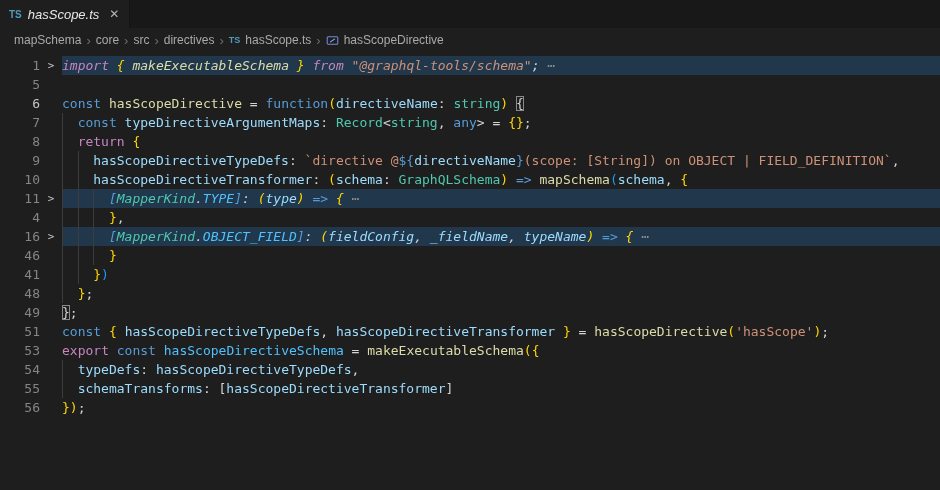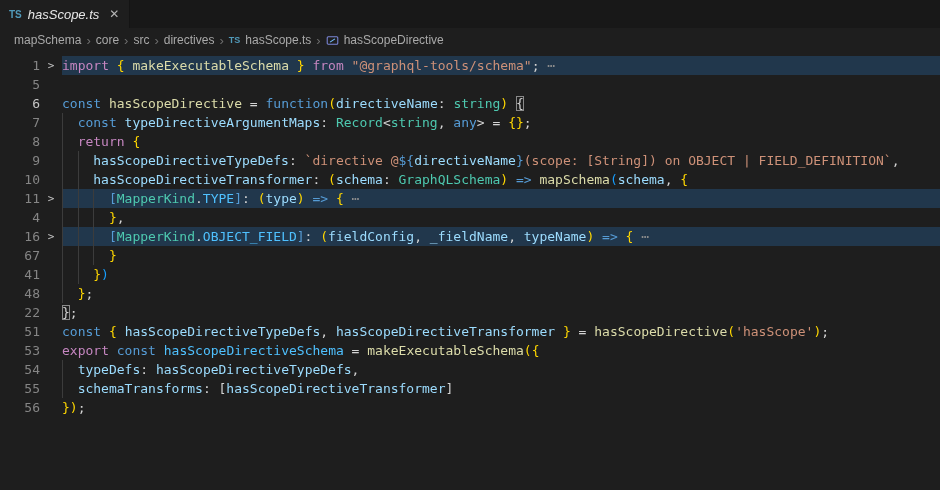--- a/index.html
+++ b/index.html
@@ -24,21 +24,21 @@
 
   
   .editor { position:relative; padding-top:4px;
             font-family:"DejaVu Sans Mono","Liberation Mono",monospace;
             font-size:13px; line-height:19px; }
   .line { display:flex; height:19px; white-space:pre; }
   .gutter { width:62px; flex:0 0 62px; display:flex; color:#858585; }
   .ln { width:40px; text-align:right; }
   .chev { width:22px; text-align:center; color:#c5c5c5; font-size:11px; }
   .code { flex:1 1 auto; }
-  .line.hl .code { background:rgba(38,90,140,0.42); }
+  .line.hl .code { background:rgba(38,90,140,0.42);font-style:italic; }
   .ind { display:inline-block; width:2ch; border-left:1px solid #3c3c3c; height:19px;
          vertical-align:top; }
   .tok { display:inline; }
   .boxed { outline:1px solid #8a8a8a; outline-offset:-1px; }
 </style>
 </head>
 <body>
 
 <div class="tabstrip">
   <div class="tab">
@@ -83,22 +83,22 @@
     <div class="line hl"><div class="gutter"><span class="ln">1</span><span class="chev">&gt;</span></div><div class="code"><span class="tok" style="color: rgb(197, 134, 192);">import </span><span class="tok" style="color: rgb(255, 215, 0);">{</span><span class="tok" style="color: rgb(220, 220, 170);"> makeExecutableSchema </span><span class="tok" style="color: rgb(255, 215, 0);">}</span><span class="tok" style="color: rgb(197, 134, 192);"> from </span><span class="tok" style="color: rgb(206, 145, 120);">"@graphql-tools/schema"</span><span class="tok" style="color: rgb(212, 212, 212);">;</span><span class="tok" style="color: rgb(140, 140, 140);"> ⋯</span></div></div>
     <div class="line"><div class="gutter"><span class="ln">5</span><span class="chev"></span></div><div class="code"></div></div>
     <div class="line"><div class="gutter"><span class="ln" style="color: rgb(198, 198, 198);">6</span><span class="chev"></span></div><div class="code"><span class="tok" style="color: rgb(86, 156, 214);">const </span><span class="tok" style="color: rgb(220, 220, 170);">hasScopeDirective </span><span class="tok" style="color: rgb(212, 212, 212);">= </span><span class="tok" style="color: rgb(86, 156, 214);">function</span><span class="tok" style="color: rgb(255, 215, 0);">(</span><span class="tok" style="color: rgb(156, 220, 254);">directiveName</span><span class="tok" style="color: rgb(212, 212, 212);">: </span><span class="tok" style="color: rgb(78, 201, 176);">string</span><span class="tok" style="color: rgb(255, 215, 0);">)</span><span class="tok" style="color: rgb(212, 212, 212);"> </span><span class="tok boxed" style="color: rgb(212, 212, 212);">{</span></div></div>
     <div class="line"><div class="gutter"><span class="ln">7</span><span class="chev"></span></div><div class="code"><span class="ind"></span><span class="tok" style="color: rgb(86, 156, 214);">const </span><span class="tok" style="color: rgb(156, 220, 254);">typeDirectiveArgumentMaps</span><span class="tok" style="color: rgb(212, 212, 212);">: </span><span class="tok" style="color: rgb(78, 201, 176);">Record</span><span class="tok" style="color: rgb(212, 212, 212);">&lt;</span><span class="tok" style="color: rgb(78, 201, 176);">string</span><span class="tok" style="color: rgb(212, 212, 212);">, </span><span class="tok" style="color: rgb(86, 156, 214);">any</span><span class="tok" style="color: rgb(212, 212, 212);">&gt; = </span><span class="tok" style="color: rgb(255, 215, 0);">{}</span><span class="tok" style="color: rgb(212, 212, 212);">;</span></div></div>
     <div class="line"><div class="gutter"><span class="ln">8</span><span class="chev"></span></div><div class="code"><span class="ind"></span><span class="tok" style="color: rgb(197, 134, 192);">return </span><span class="tok" style="color: rgb(255, 215, 0);">{</span></div></div>
     <div class="line"><div class="gutter"><span class="ln">9</span><span class="chev"></span></div><div class="code"><span class="ind"></span><span class="ind"></span><span class="tok" style="color: rgb(156, 220, 254);">hasScopeDirectiveTypeDefs</span><span class="tok" style="color: rgb(212, 212, 212);">: </span><span class="tok" style="color: rgb(206, 145, 120);">`directive @</span><span class="tok" style="color: rgb(86, 156, 214);">${</span><span class="tok" style="color: rgb(156, 220, 254);">directiveName</span><span class="tok" style="color: rgb(86, 156, 214);">}</span><span class="tok" style="color: rgb(206, 145, 120);">(scope: [String]) on OBJECT | FIELD_DEFINITION`</span><span class="tok" style="color: rgb(212, 212, 212);">,</span></div></div>
     <div class="line"><div class="gutter"><span class="ln">10</span><span class="chev"></span></div><div class="code"><span class="ind"></span><span class="ind"></span><span class="tok" style="color: rgb(156, 220, 254);">hasScopeDirectiveTransformer</span><span class="tok" style="color: rgb(212, 212, 212);">: </span><span class="tok" style="color: rgb(255, 215, 0);">(</span><span class="tok" style="color: rgb(156, 220, 254);">schema</span><span class="tok" style="color: rgb(212, 212, 212);">: </span><span class="tok" style="color: rgb(78, 201, 176);">GraphQLSchema</span><span class="tok" style="color: rgb(255, 215, 0);">)</span><span class="tok" style="color: rgb(86, 156, 214);"> =&gt; </span><span class="tok" style="color: rgb(220, 220, 170);">mapSchema</span><span class="tok" style="color: rgb(23, 159, 255);">(</span><span class="tok" style="color: rgb(156, 220, 254);">schema</span><span class="tok" style="color: rgb(212, 212, 212);">, </span><span class="tok" style="color: rgb(255, 215, 0);">{</span></div></div>
     <div class="line hl"><div class="gutter"><span class="ln">11</span><span class="chev">&gt;</span></div><div class="code"><span class="ind"></span><span class="ind"></span><span class="ind"></span><span class="tok" style="color: rgb(86, 156, 214);">[</span><span class="tok" style="color: rgb(78, 201, 176);">MapperKind</span><span class="tok" style="color: rgb(212, 212, 212);">.</span><span class="tok" style="color: rgb(79, 193, 255);">TYPE</span><span class="tok" style="color: rgb(86, 156, 214);">]</span><span class="tok" style="color: rgb(212, 212, 212);">: </span><span class="tok" style="color: rgb(255, 215, 0);">(</span><span class="tok" style="color: rgb(156, 220, 254);">type</span><span class="tok" style="color: rgb(255, 215, 0);">)</span><span class="tok" style="color: rgb(86, 156, 214);"> =&gt; </span><span class="tok" style="color: rgb(255, 215, 0);">{</span><span class="tok" style="color: rgb(140, 140, 140);"> ⋯</span></div></div>
     <div class="line"><div class="gutter"><span class="ln">4</span><span class="chev"></span></div><div class="code"><span class="ind"></span><span class="ind"></span><span class="ind"></span><span class="tok" style="color: rgb(255, 215, 0);">}</span><span class="tok" style="color: rgb(212, 212, 212);">,</span></div></div>
     <div class="line hl"><div class="gutter"><span class="ln">16</span><span class="chev">&gt;</span></div><div class="code"><span class="ind"></span><span class="ind"></span><span class="ind"></span><span class="tok" style="color: rgb(86, 156, 214);">[</span><span class="tok" style="color: rgb(78, 201, 176);">MapperKind</span><span class="tok" style="color: rgb(212, 212, 212);">.</span><span class="tok" style="color: rgb(79, 193, 255);">OBJECT_FIELD</span><span class="tok" style="color: rgb(86, 156, 214);">]</span><span class="tok" style="color: rgb(212, 212, 212);">: </span><span class="tok" style="color: rgb(255, 215, 0);">(</span><span class="tok" style="color: rgb(156, 220, 254);">fieldConfig</span><span class="tok" style="color: rgb(212, 212, 212);">, </span><span class="tok" style="color: rgb(156, 220, 254);">_fieldName</span><span class="tok" style="color: rgb(212, 212, 212);">, </span><span class="tok" style="color: rgb(156, 220, 254);">typeName</span><span class="tok" style="color: rgb(255, 215, 0);">)</span><span class="tok" style="color: rgb(86, 156, 214);"> =&gt; </span><span class="tok" style="color: rgb(255, 215, 0);">{</span><span class="tok" style="color: rgb(140, 140, 140);"> ⋯</span></div></div>
-    <div class="line"><div class="gutter"><span class="ln">67</span><span class="chev"></span></div><div class="code"><span class="ind"></span><span class="ind"></span><span class="ind"></span><span class="tok" style="color: rgb(255, 215, 0);">}</span></div></div>
+    <div class="line"><div class="gutter"><span class="ln">46</span><span class="chev"></span></div><div class="code"><span class="ind"></span><span class="ind"></span><span class="ind"></span><span class="tok" style="color: rgb(255, 215, 0);">}</span></div></div>
     <div class="line"><div class="gutter"><span class="ln">41</span><span class="chev"></span></div><div class="code"><span class="ind"></span><span class="ind"></span><span class="tok" style="color: rgb(255, 215, 0);">}</span><span class="tok" style="color: rgb(23, 159, 255);">)</span></div></div>
     <div class="line"><div class="gutter"><span class="ln">48</span><span class="chev"></span></div><div class="code"><span class="ind"></span><span class="tok" style="color: rgb(255, 215, 0);">}</span><span class="tok" style="color: rgb(212, 212, 212);">;</span></div></div>
-    <div class="line"><div class="gutter"><span class="ln">22</span><span class="chev"></span></div><div class="code"><span class="tok boxed" style="color: rgb(212, 212, 212);">}</span><span class="tok" style="color: rgb(212, 212, 212);">;</span></div></div>
+    <div class="line"><div class="gutter"><span class="ln">49</span><span class="chev"></span></div><div class="code"><span class="tok boxed" style="color: rgb(212, 212, 212);">}</span><span class="tok" style="color: rgb(212, 212, 212);">;</span></div></div>
     <div class="line"><div class="gutter"><span class="ln">51</span><span class="chev"></span></div><div class="code"><span class="tok" style="color: rgb(86, 156, 214);">const </span><span class="tok" style="color: rgb(255, 215, 0);">{ </span><span class="tok" style="color: rgb(156, 220, 254);">hasScopeDirectiveTypeDefs</span><span class="tok" style="color: rgb(212, 212, 212);">, </span><span class="tok" style="color: rgb(156, 220, 254);">hasScopeDirectiveTransformer</span><span class="tok" style="color: rgb(255, 215, 0);"> }</span><span class="tok" style="color: rgb(212, 212, 212);"> = </span><span class="tok" style="color: rgb(220, 220, 170);">hasScopeDirective</span><span class="tok" style="color: rgb(255, 215, 0);">(</span><span class="tok" style="color: rgb(206, 145, 120);">'hasScope'</span><span class="tok" style="color: rgb(255, 215, 0);">)</span><span class="tok" style="color: rgb(212, 212, 212);">;</span></div></div>
     <div class="line"><div class="gutter"><span class="ln">53</span><span class="chev"></span></div><div class="code"><span class="tok" style="color: rgb(197, 134, 192);">export </span><span class="tok" style="color: rgb(86, 156, 214);">const </span><span class="tok" style="color: rgb(79, 193, 255);">hasScopeDirectiveSchema</span><span class="tok" style="color: rgb(212, 212, 212);"> = </span><span class="tok" style="color: rgb(220, 220, 170);">makeExecutableSchema</span><span class="tok" style="color: rgb(255, 215, 0);">(</span><span class="tok" style="color: rgb(255, 215, 0);">{</span></div></div>
     <div class="line"><div class="gutter"><span class="ln">54</span><span class="chev"></span></div><div class="code"><span class="ind"></span><span class="tok" style="color: rgb(156, 220, 254);">typeDefs</span><span class="tok" style="color: rgb(212, 212, 212);">: </span><span class="tok" style="color: rgb(156, 220, 254);">hasScopeDirectiveTypeDefs</span><span class="tok" style="color: rgb(212, 212, 212);">,</span></div></div>
     <div class="line"><div class="gutter"><span class="ln">55</span><span class="chev"></span></div><div class="code"><span class="ind"></span><span class="tok" style="color: rgb(156, 220, 254);">schemaTransforms</span><span class="tok" style="color: rgb(212, 212, 212);">: </span><span class="tok" style="color: rgb(212, 212, 212);">[</span><span class="tok" style="color: rgb(156, 220, 254);">hasScopeDirectiveTransformer</span><span class="tok" style="color: rgb(212, 212, 212);">]</span></div></div>
     <div class="line"><div class="gutter"><span class="ln">56</span><span class="chev"></span></div><div class="code"><span class="tok" style="color: rgb(255, 215, 0);">}</span><span class="tok" style="color: rgb(255, 215, 0);">)</span><span class="tok" style="color: rgb(212, 212, 212);">;</span></div></div>
   </div>
 
 </body></html>

